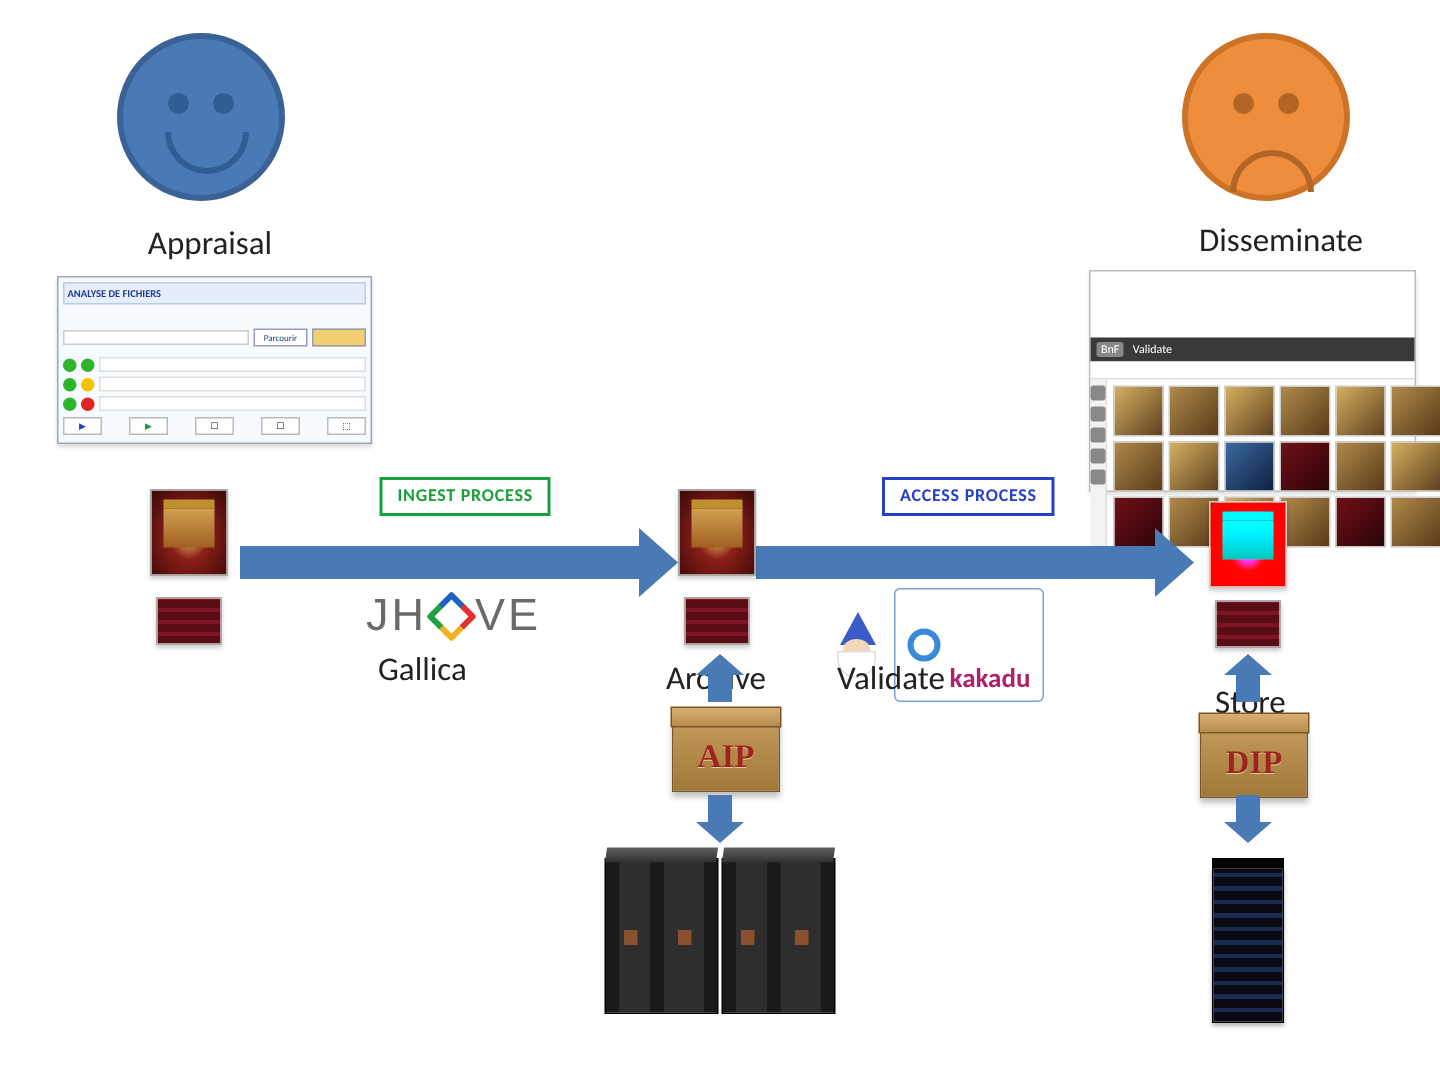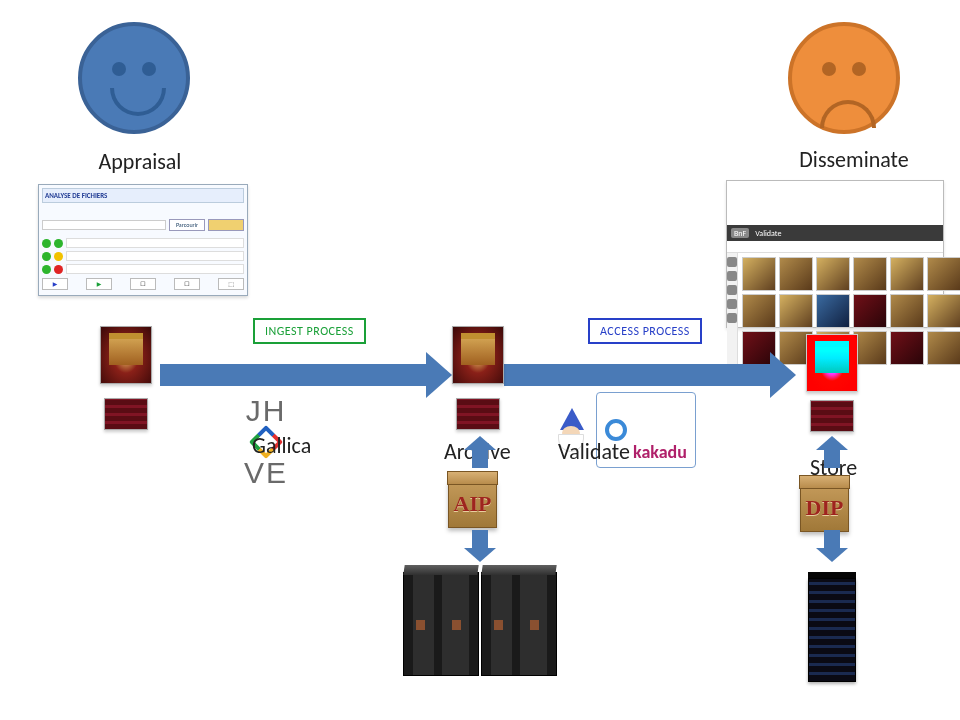--- a/index.html
+++ b/index.html
@@ -46,38 +46,38 @@
   .pic { border: 1px solid #aaa; box-shadow: 0 2px 3px rgba(0,0,0,0.2); }
   .pic.theatre { width: 52px; height: 58px; background: radial-gradient(ellipse at 50% 55%, #e8c060 0%, #8a2018 35%, #3a0808 100%); }
   .pic.theatre::after { content:""; display:block; width: 34px; height: 26px; margin: 6px auto 0; background: linear-gradient(#d0a050,#a06020); border-top: 6px solid #c09030; }
   .pic.seats { width: 44px; height: 32px; background: repeating-linear-gradient(0deg,#5a0c14 0 5px,#801424 5px 8px); }
   .pic.theatre.bad { filter: hue-rotate(140deg) saturate(2.5) brightness(1.2); background: radial-gradient(ellipse at 50% 55%, #30f0b0 0%, #1060c0 35%, #082060 100%); }
 
   
   .arrow-main { position: absolute; height: 22px; background: #4a7ab6; }
   .arrow-main::after { content: ""; position: absolute; right: -26px; top: -12px; border-left: 26px solid #4a7ab6; border-top: 23px solid transparent; border-bottom: 23px solid transparent; }
 
-  .process-label { position: absolute; border: 2px solid; background: #fff; padding: 4px 10px; font-size: 12px; font-weight: normal; letter-spacing: 0.5px; }
-
-  .jhove { display: flex; align-items: center; gap: 2px; font-size: 30px; letter-spacing: 2px; color: #6a6a6a; font-family: "Segoe UI", Arial, sans-serif; font-weight: 300; flex-direction: column; }
+  .process-label { position: absolute; border: 2px solid; background: #fff; padding: 4px 10px; font-size: 12px; font-weight: bold; letter-spacing: 0.5px; }
+
+  .jhove { display: flex; align-items: center; gap: 2px; font-size: 30px; letter-spacing: 2px; color: #6a6a6a; font-family: "Segoe UI", Arial, sans-serif; font-weight: 300; }
   .jhove-dot { display: inline-block; width: 24px; height: 24px; background: conic-gradient(#e03030 0 25%, #f0b020 25% 50%, #20a040 50% 75%, #2060c0 75% 100%); border-radius: 2px; transform: rotate(45deg); margin: 0 2px; position: relative; }
   .jhove-dot::after { content:""; position:absolute; inset:4px; background:#fff; }
 
   .tools { display: flex; align-items: center; gap: 6px; }
   .wizard { width: 38px; height: 44px; position: relative; }
   .wizard .hat { position:absolute; top:0; left:8px; width:0; height:0; border-left:12px solid transparent; border-right:12px solid transparent; border-bottom:22px solid #3a5bc8; }
   .wizard .face2 { position:absolute; top:18px; left:10px; width:18px; height:14px; background:#f4d7b8; border-radius:50%; }
   .wizard .beard { position:absolute; top:26px; left:6px; width:26px; height:18px; background:#fff; border-radius:0 0 14px 14px; border:1px solid #ddd; }
   .kakadu-box { border:1px solid #7aa0d0; border-radius:4px; background:#fff; padding:4px 8px; display:flex; align-items:center; gap:6px; }
   .kak-gear { width:22px; height:22px; border-radius:50%; border:4px solid #3b8ad8; position:relative; }
   .kak-gear::before { content:""; position:absolute; inset:-5px; background: conic-gradient(#3b8ad8 0 10%, transparent 10% 20%, #3b8ad8 20% 30%, transparent 30% 40%, #3b8ad8 40% 50%, transparent 50% 60%, #3b8ad8 60% 70%, transparent 70% 80%, #3b8ad8 80% 90%, transparent 90% 100%); border-radius:50%; z-index:-1; }
   .kak-txt { color:#b0206a; font-weight:bold; font-size:18px;margin-top:44px; }
 
   
-  .crate { width: 49px; height: 48px; background: linear-gradient(#c49a5a,#a07838); border: 1px solid #7a5624; position: relative; display:flex; align-items:center; justify-content:center; box-shadow: 0 3px 4px rgba(0,0,0,0.25); }
+  .crate { width: 72px; height: 48px; background: linear-gradient(#c49a5a,#a07838); border: 1px solid #7a5624; position: relative; display:flex; align-items:center; justify-content:center; box-shadow: 0 3px 4px rgba(0,0,0,0.25); }
   .crate::before { content:""; position:absolute; top:-10px; left:-2px; right:-2px; height:12px; background: linear-gradient(#d8b074,#b88c4c); border:1px solid #7a5624; }
   .crate-txt { color:#9e241e; font-weight:bold; font-size:22px; font-family: "Times New Roman", serif; text-shadow: 0 1px 0 #e8d0a0; }
 
   .v-arrow { position:absolute; left:50%; transform: translateX(-50%); }
   .v-arrow .stem { width: 16px; background:#4a7ab6; margin:0 auto; }
   .v-arrow .head-up { width:0; height:0; border-left:16px solid transparent; border-right:16px solid transparent; border-bottom:14px solid #4a7ab6; margin:0 auto; }
   .v-arrow .head-dn { width:0; height:0; border-left:16px solid transparent; border-right:16px solid transparent; border-top:14px solid #4a7ab6; margin:0 auto; }
 
   
   .tapelib { width: 76px; height: 104px; background: linear-gradient(90deg,#1a1a1a 0 12%, #2e2e2e 12% 40%, #1a1a1a 40% 52%, #2e2e2e 52% 88%, #1a1a1a 88% 100%); border:1px solid #000; position:relative; }

